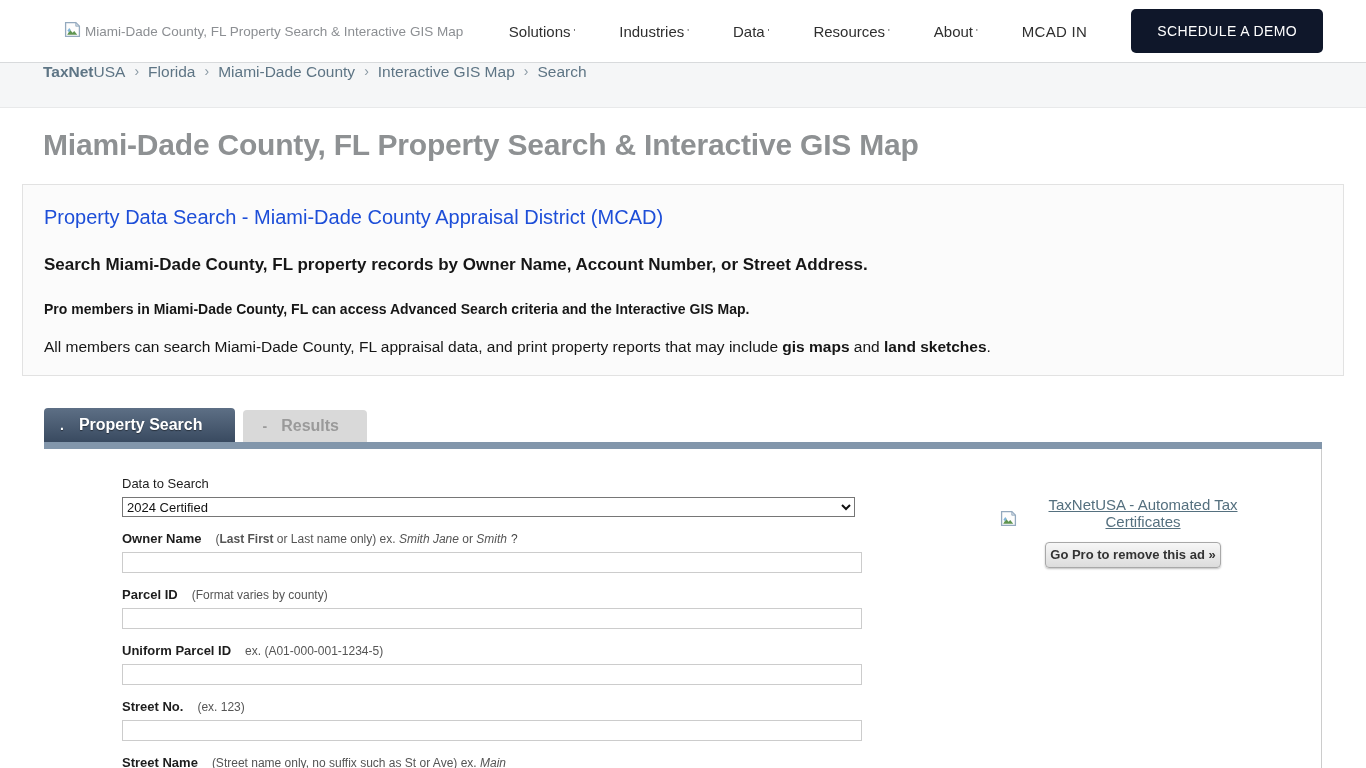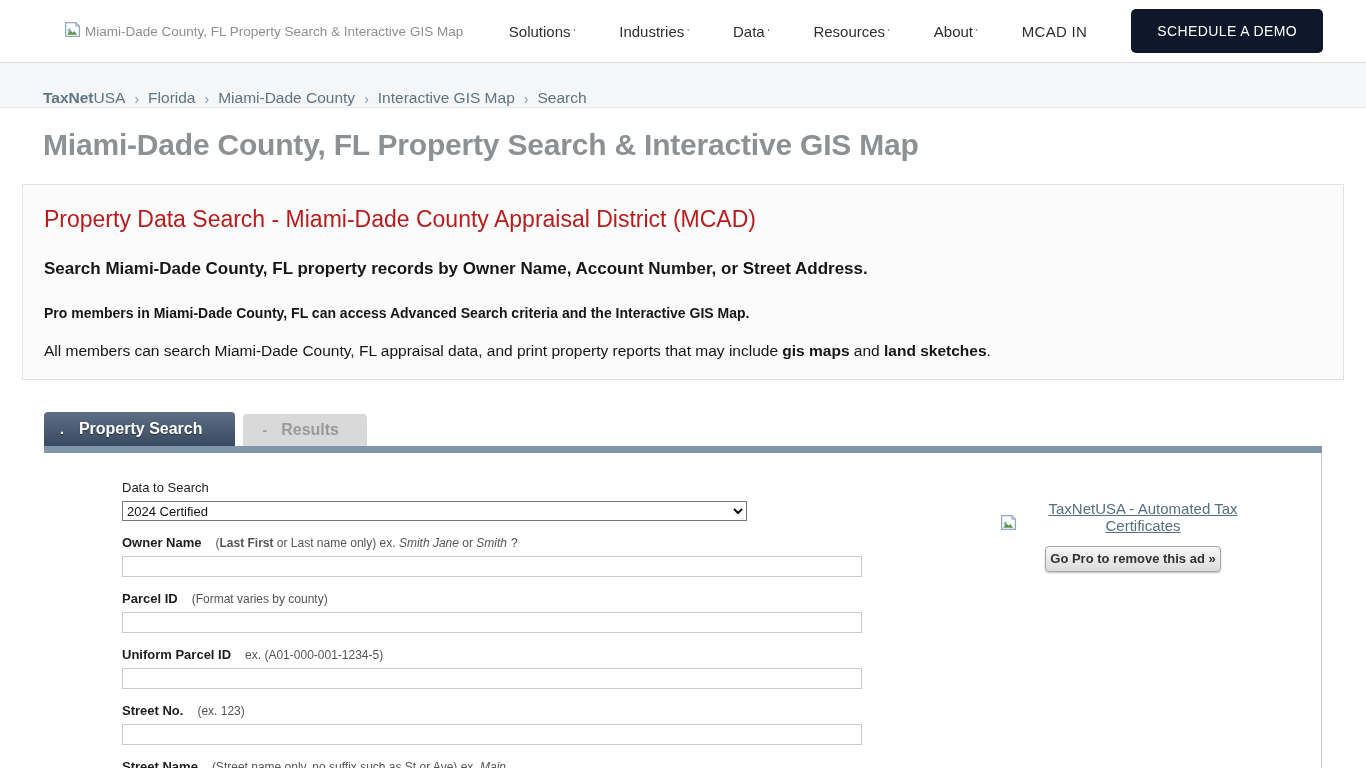--- a/index.html
+++ b/index.html
@@ -15,35 +15,35 @@
   .main-nav { margin-left:auto; display:flex; align-items:center; gap:44px; }
   .nav-link { color:#2f2f2f; font-size:15px; text-decoration:none; white-space:nowrap; }
   .nav-caret { font-size:9px; color:#4a4a4a; margin-left:3px; vertical-align:2px; }
   .signin-link { color:#2f2f2f; font-size:15px; text-decoration:none; letter-spacing:.3px; }
   .demo-btn { display:inline-block; background:#0f172a; color:#fff; font-size:14px;
     letter-spacing:.4px; text-decoration:none; padding:14px 26px; border-radius:5px;
     margin-left:0; }
 
   
   .crumb-bar { height:46px; background:#f5f6f7; border-top:1px solid #d8dadc;
-    border-bottom:1px solid #e8e9ea; display:flex; align-items:flex-end; padding:0 43px;
+    border-bottom:1px solid #e8e9ea; display:flex; align-items:flex-start; padding:0 43px;
     font-size:15.5px; color:#5e7585; }
   .crumb-bar a { color:#5e7585; text-decoration:none; }
   .crumb-brand { color:#3d5362; }
   .crumb-brand b { font-weight:bold; }
   .crumb-sep { margin:0 9px; color:#8a99a4; font-size:14px; }
 
   
   .page-title { margin:20px 43px 0; font-size:30px; font-weight:bold; color:#8e9193;
     letter-spacing:-0.2px; }
 
   
   .intro-box { margin:22px 22px 0; border:1px solid #e2e2e2; background:#fbfbfb;
     padding:21px 21px 19px; }
-  .intro-heading { font-size:23px; font-weight:400; color:#b91c1c; margin-bottom:25px; }
+  .intro-heading { font-size:20px; font-weight:400; color:#1d4ed8; margin-bottom:25px; }
   .intro-p1 { font-size:17px; font-weight:bold; color:#161616; margin-bottom:26px;margin-top:26px; }
   .intro-p2 { font-size:14px; font-weight:bold; color:#161616; margin-bottom:21px; }
   .intro-p3 { font-size:15.5px; color:#161616; }
   .intro-p3 b { font-weight:bold; }
 
   
   .tabs-row { margin:32px 0 0 44px; display:flex; align-items:flex-end; gap:8px; }
   .tab { font-size:16px; font-weight:bold; border-radius:4px 4px 0 0; cursor:default;
     display:flex; align-items:center; }
   .tab-active { height:34px; padding:0 32px 0 16px;
@@ -61,21 +61,21 @@
   .field { margin-bottom:14px; }
   .field-label-row { margin-bottom:6px; font-size:13px; color:#1d1d1d; }
   .field-label { font-weight:bold; }
   .field-label.plain { font-weight:normal; }
   .field-hint { font-size:12px; color:#555; margin-left:14px; }
   .field-hint i { font-style:italic; }
   .field-hint b { font-weight:bold; }
   .help-link { margin-left:4px; color:#444; text-decoration:none; }
   .text-input { width:740px; height:21px; border:1px solid #ccc; background:#fff;
     font-size:13px; padding:0 4px; outline:none; }
-  .data-select { width:625px; height:20px; border:1px solid #767676; background:#fff;
+  .data-select { width:733px; height:20px; border:1px solid #767676; background:#fff;
     font-size:13px; color:#111; }
 
   
   .ad-col { margin-left:auto; margin-right:55px; width:266px; text-align:center;
     padding-top:20px; }
   .ad-link { display:inline-flex; align-items:flex-end; gap:3px; font-size:15px;
     color:#55707f; text-decoration:underline; }
   .gopro-btn { display:inline-block; margin-top:11px; padding:4px 4px 5px;
     background:linear-gradient(#f7f7f7,#dcdcdc); border:1px solid #a8a8a8;
     border-radius:4px; box-shadow:0 1px 2px rgba(0,0,0,.25); font-size:13px;

